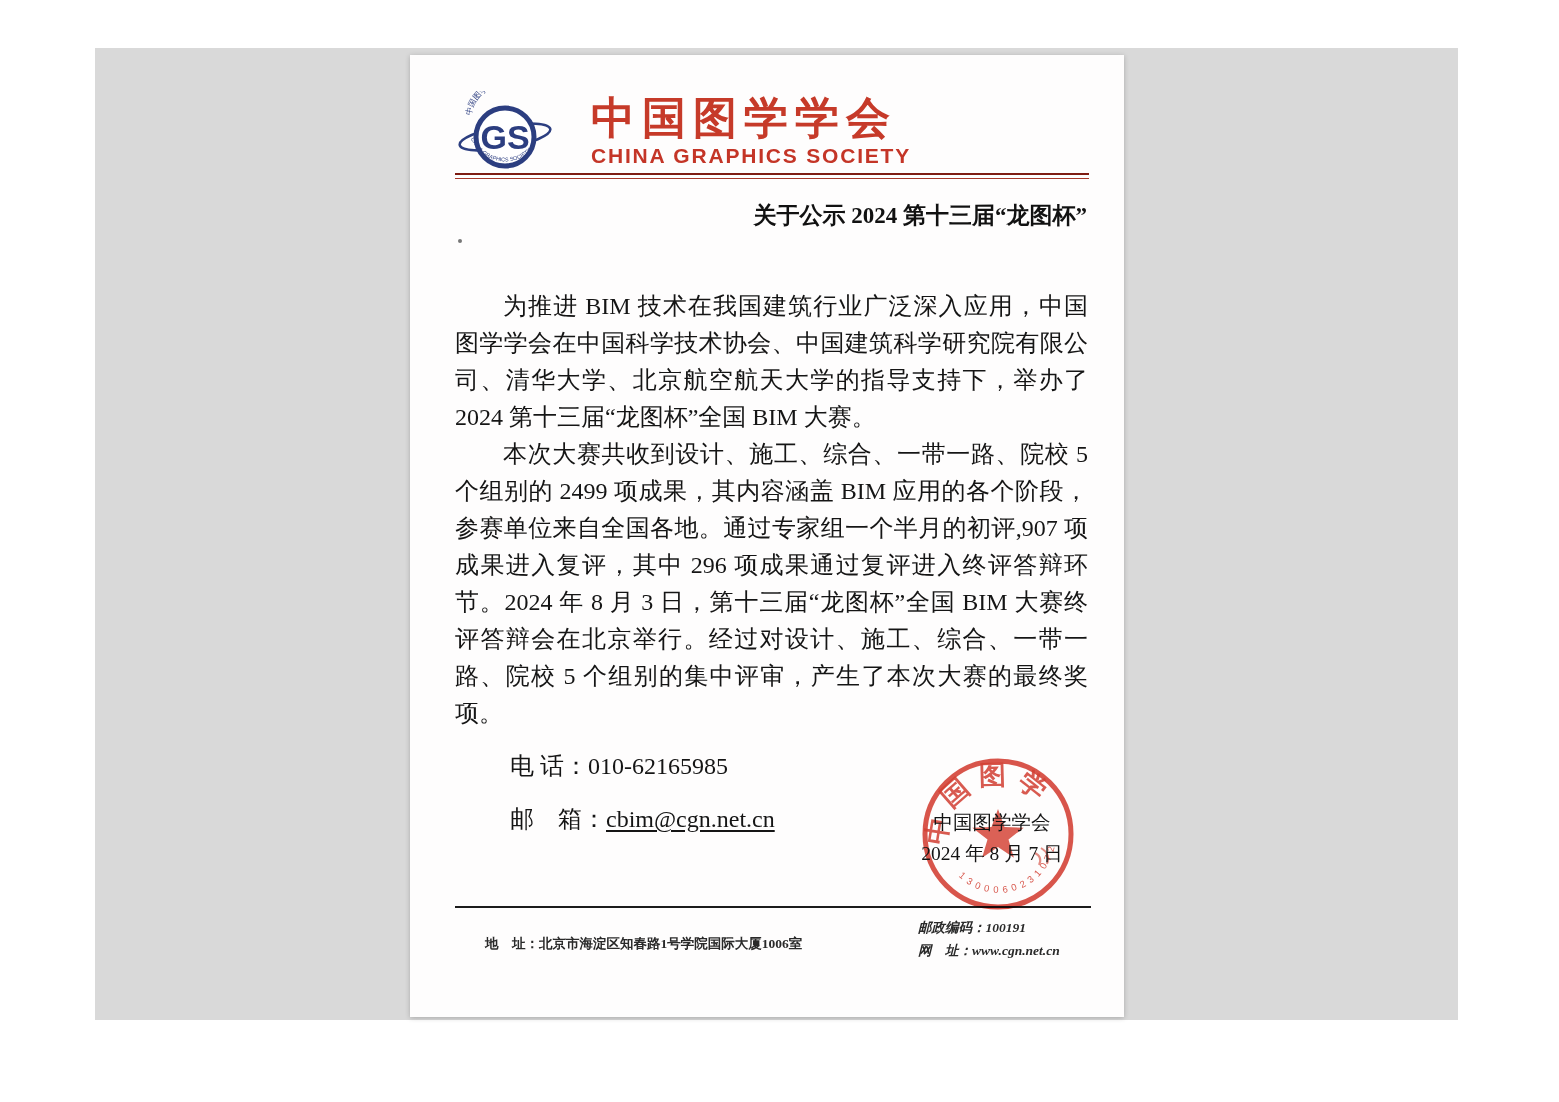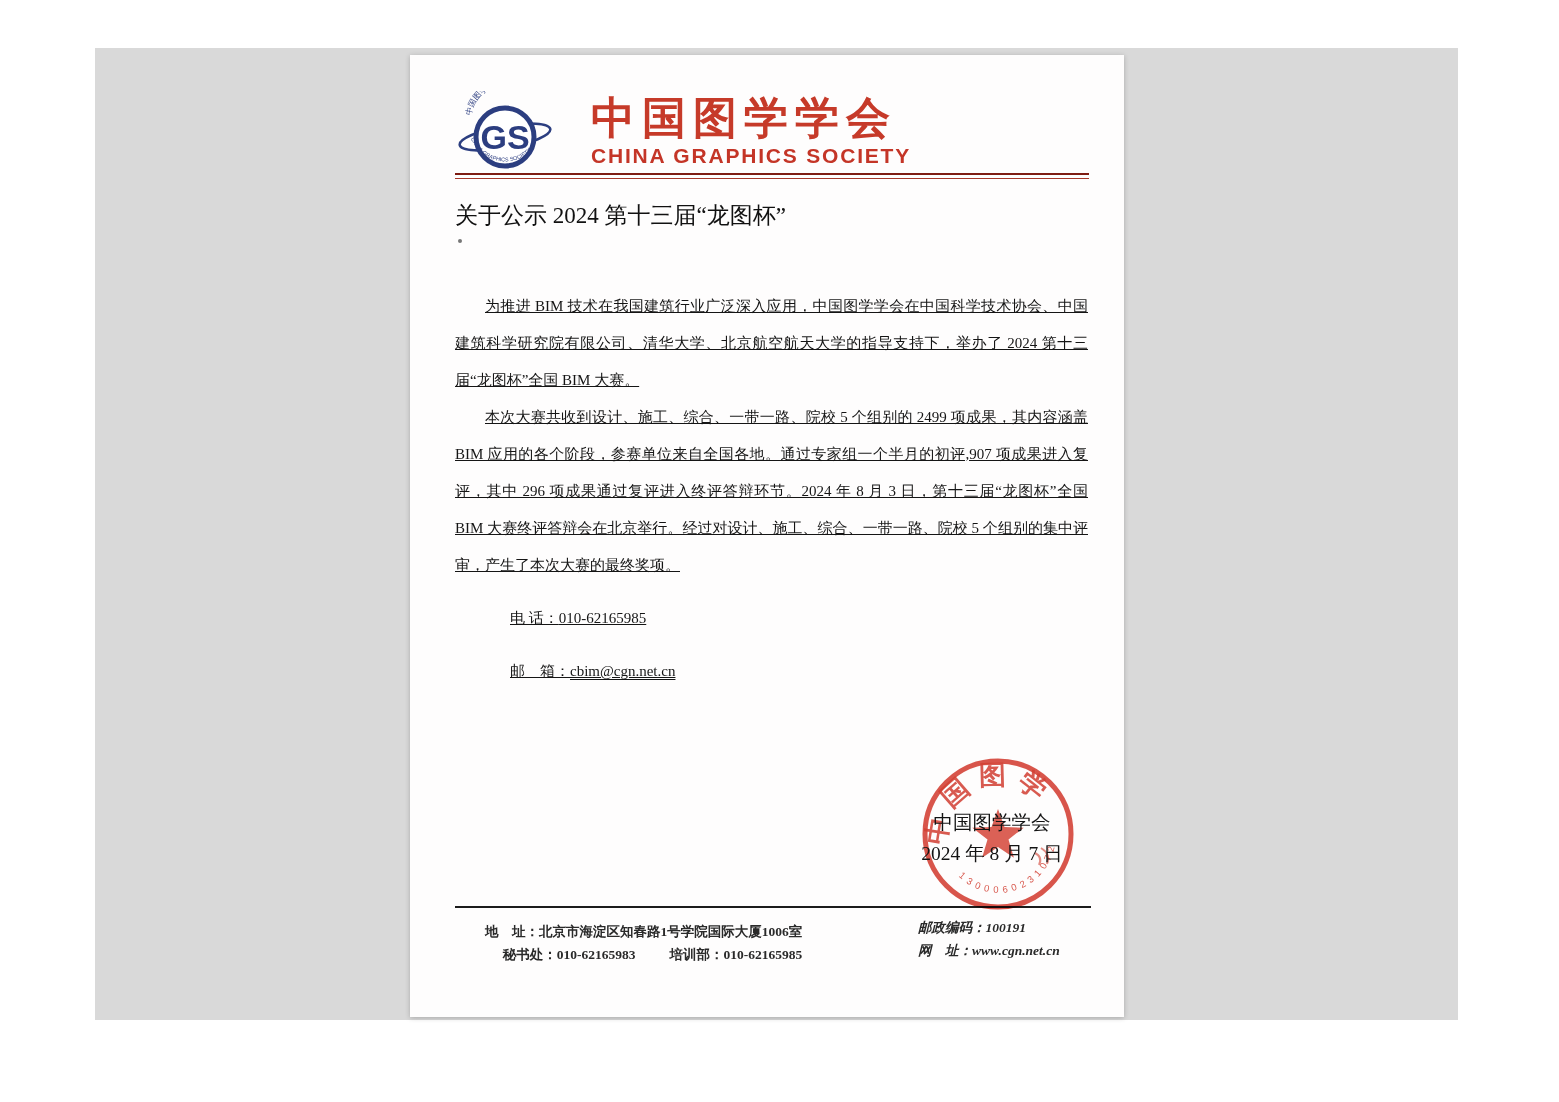--- a/index.html
+++ b/index.html
@@ -20,47 +20,47 @@
             font-size:44px; font-weight:bold; color:#c63a29; letter-spacing:7px;
             line-height:46px; white-space:nowrap; }
   .org-en { font-family:"Liberation Sans","DejaVu Sans",sans-serif;
             font-size:21px; font-weight:bold; color:#c43527; letter-spacing:1.8px;
             margin-top:3px; white-space:nowrap; }
   .rule-double { position:absolute; left:45px; top:118px; width:634px; height:6px;
                  border-top:2.5px solid #7e1c12; border-bottom:1.5px solid #a5372a; }
 
   
   .doc-title { position:absolute; left:45px; top:142px; width:632px;
-               text-align:left; font-weight:normal; color:#111;
+               text-align:right; font-weight:bold; color:#111;
                font-size:23px; line-height:38px; }
   .artifact-dot { position:absolute; left:48px; top:184px; width:4px; height:4px;
                   border-radius:50%; background:#777; }
 
   
   .body-text { position:absolute; left:45px; top:233px; width:633px;
-               font-size:15px; line-height:37px; color:#151515;
-               text-align:justify; text-justify:inter-ideograph;text-decoration:underline; }
+               font-size:24px; line-height:37px; color:#151515;
+               text-align:justify; text-justify:inter-ideograph; }
   .body-text p.para { text-indent:2em; }
   .contact-line { padding-left:55px; margin-top:16px; }
   .contact-line.first { margin-top:16px; }
   .u { text-decoration:underline; text-underline-offset:3px; }
 
   
   .signature { position:absolute; left:498px; top:752px; width:168px;
                text-align:center; font-size:19.5px; line-height:31px;
                color:#131313; z-index:5; }
   .stamp { position:absolute; left:495px; top:693px; width:186px; height:170px;
            z-index:4; mix-blend-mode:multiply; opacity:.92; }
 
   
   .footer-rule { position:absolute; left:45px; top:851px; width:636px;
                  border-top:2px solid #1c1c1c; }
   .footer { position:absolute; left:45px; top:862px; width:636px;
             font-size:13.5px; line-height:22.5px; font-weight:bold; color:#2a2a2a; }
-  .f-left  { position:absolute; left:30px; top:4px; white-space:nowrap;text-align:right; }
+  .f-left  { position:absolute; left:30px; top:16px; white-space:nowrap; }
   .f-right { position:absolute; left:463px; top:0; white-space:nowrap;font-style:italic; }
   .f-gap { display:inline-block; width:34px; }
 </style>
 </head>
 <body>
 
 <div class="backdrop"></div>
 
 <div class="page">
 
@@ -121,21 +121,20 @@
       </text>
     </g>
     <polygon points="93,61 99.5,79.1 118.7,79.7 103.5,91.4 108.9,109.8 93,99 77.1,109.8 82.5,91.4 67.3,79.7 86.5,79.1" fill="#cf2e20" opacity="0.82"></polygon>
     <path d="M 130,105 q 8,4 4,12 M 136,100 q 10,6 6,16" fill="none" stroke="#cf2e20" stroke-width="2" opacity="0.6"></path>
   </svg>
 
   <div class="footer-rule"></div>
   <div class="footer">
     <div class="f-left">
       <div><span>地　址：</span><span>北京市海淀区知春路1号学院国际大厦1006室</span></div>
-      <div><span>秘书处：</span><span>010-62165983</span><span class="f-gap"></span><span>培训部：</span><span>010-62165985</span></div>
     </div>
     <div class="f-right">
       <div><span>邮政编码：</span><span>100191</span></div>
       <div><span>网　址：</span><span>www.cgn.net.cn</span></div>
     </div>
   </div>
 
 </div>
 
 </body></html>

